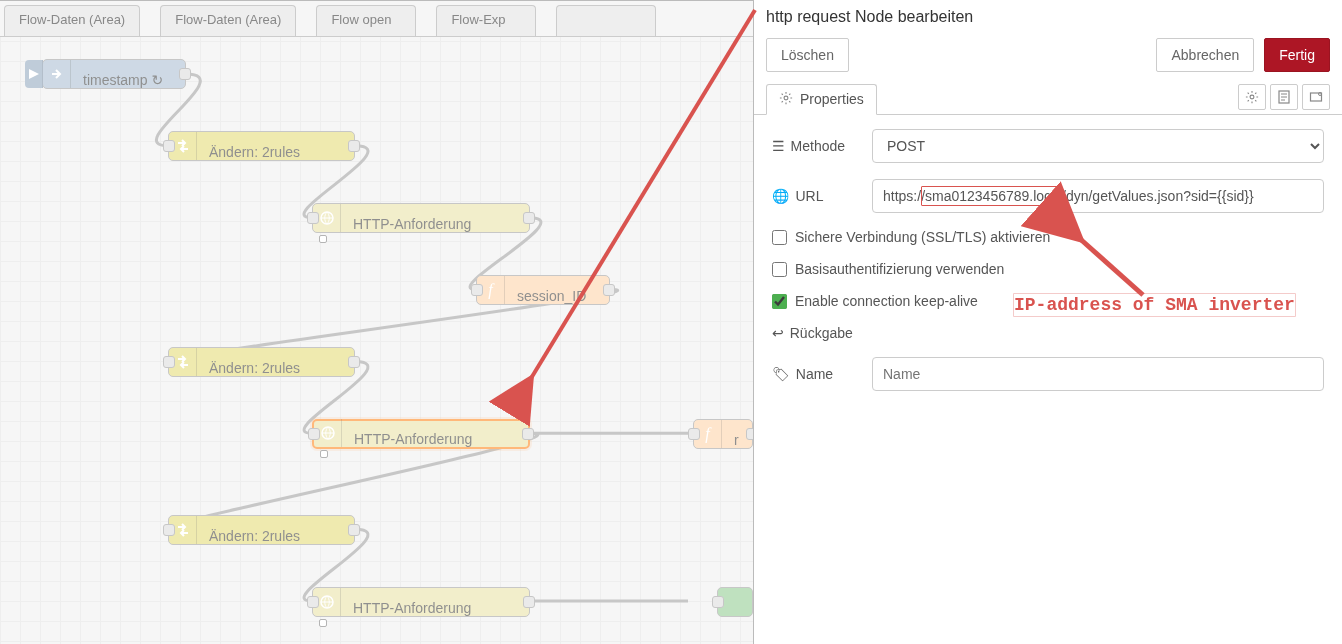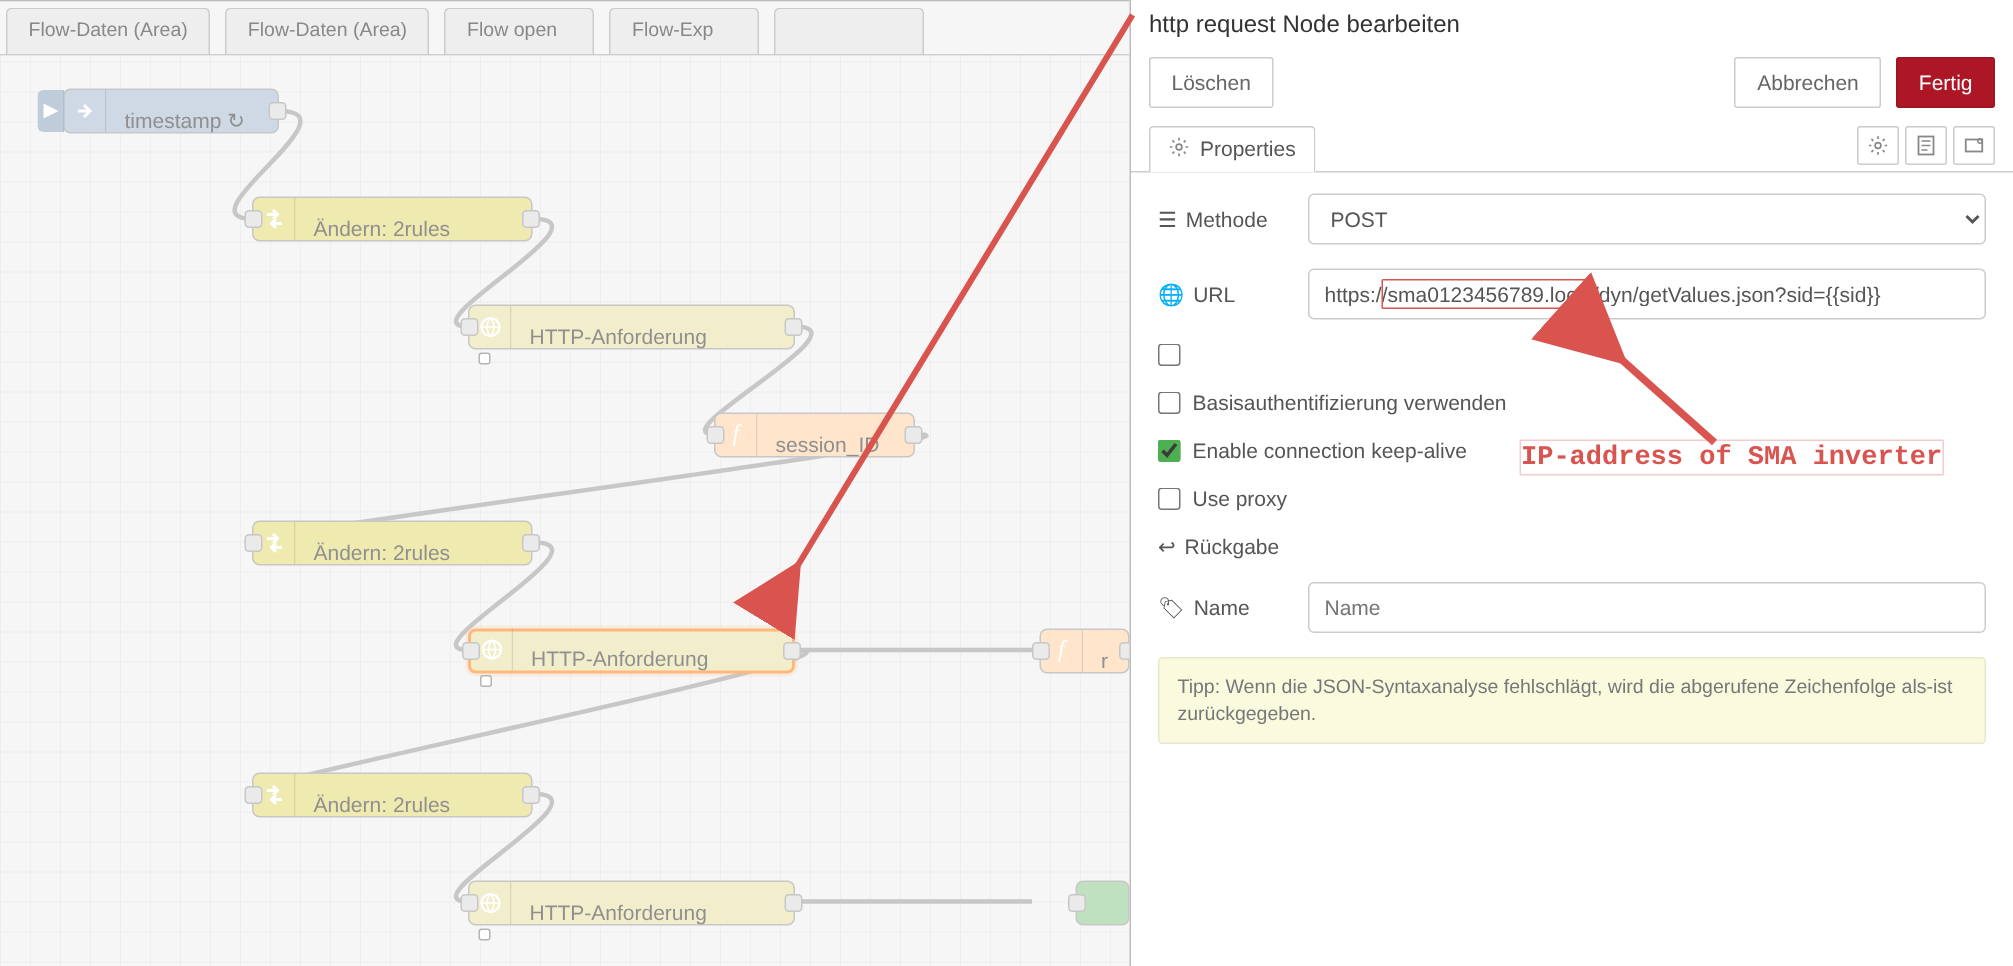--- a/index.html
+++ b/index.html
@@ -1,18 +1,18 @@
 <!DOCTYPE html>
 <html><head>
 <meta charset="utf-8">
 <style>
 html,body{margin:0;padding:0;height:100%;font-family:"Helvetica Neue",Arial,sans-serif;font-size:14px;color:#555;background:#fff;overflow:hidden}
 *{box-sizing:border-box}
 .workspace{position:absolute;left:0;top:0;right:589px;bottom:0;background-color:#eee;background-image:linear-gradient(#e0e0e0 1px,transparent 1px),linear-gradient(90deg,#e0e0e0 1px,transparent 1px);background-size:20px 20px;border-top:1px solid #bbb}
-.tabbar{display:flex;gap:10px;background:#f6f6f6;padding:0 4px;border-bottom:1px solid #ccc;height:36px}
+.tabbar{display:flex;gap:20px;background:#f6f6f6;padding:0 4px;border-bottom:1px solid #ccc;height:36px}
 .flowtab{background:#eee;border:1px solid #ccc;border-bottom:none;padding:6px 14px;margin-top:4px;border-radius:4px 4px 0 0;color:#888;font-size:13px;white-space:nowrap;overflow:hidden;text-overflow:ellipsis;max-width:165px;min-width:100px}
 .canvas{position:absolute;left:0;top:36px;right:0;bottom:0}
 .node{position:absolute;height:30px;border:1px solid #999;border-radius:5px;display:flex;align-items:flex-end;color:#333;font-size:14px}
 .node .icon-sq{width:28px;height:28px;border-right:1px solid rgba(0,0,0,0.2);display:flex;align-items:center;justify-content:center;border-radius:4px 0 0 4px}
 .node .lbl{padding:0 12px;white-space:nowrap}
 .node.inject{background:#a6bbcf}
 .node.change{background:#e2d96e}
 .node.http{background:#e8e0a0}
 .node.http.sel{border:2px solid #ff7f0e;box-shadow:0 0 0 2px rgba(255,127,14,.15)}
 .node.func{background:#fdd0a2}
@@ -241,47 +241,43 @@
           <span>🌐</span>
           <span>URL</span>
         </label>
       <div class="field url-wrapper">
         <input type="text" value="https://sma0123456789.local/dyn/getValues.json?sid={{sid}}" style="">
         <div class="url-highlight-box" style="left:49px;top:7px;width:140px;height:20px"></div>
       </div>
     </div>
     <div class="row chk">
       <input type="checkbox" style="">
+      <label>Sichere Verbindung (SSL/TLS) aktivieren</label>
     </div>
     <div class="row chk">
       <input type="checkbox" style="">
       <label>Basisauthentifizierung verwenden</label>
     </div>
     <div class="row chk">
       <input type="checkbox" checked="" style="accent-color: rgb(76, 175, 80);">
       <label>Enable connection keep-alive</label>
     </div>
-    <div class="row chk">
-      <input type="checkbox" style="">
-      <label>Use proxy</label>
-    </div>
     <div class="row">
       <label>
           <span>↩</span>
           <span>Rückgabe</span>
         </label>
     </div>
     <div class="row">
       <label>
           <span>🏷</span>
           <span>Name</span>
         </label>
       <div class="field"><input type="text" placeholder="Name" style=""></div>
     </div>
-    <div class="hint">Tipp: Wenn die JSON-Syntaxanalyse fehlschlägt, wird die abgerufene Zeichenfolge als-ist zurückgegeben.</div>
   </div>
 </div>
 
 <svg class="annotation" style="left:0;top:0;width:1342px;height:644px">
   <defs>
     <marker id="ah1" markerWidth="12" markerHeight="12" refX="2" refY="6" orient="auto">
         <path d="M12 0 L0 6 L12 12 Z" fill="#d9534f"></path>
       </marker>
     <marker id="ah2" markerWidth="12" markerHeight="12" refX="2" refY="6" orient="auto">
         <path d="M12 0 L0 6 L12 12 Z" fill="#d9534f"></path>

